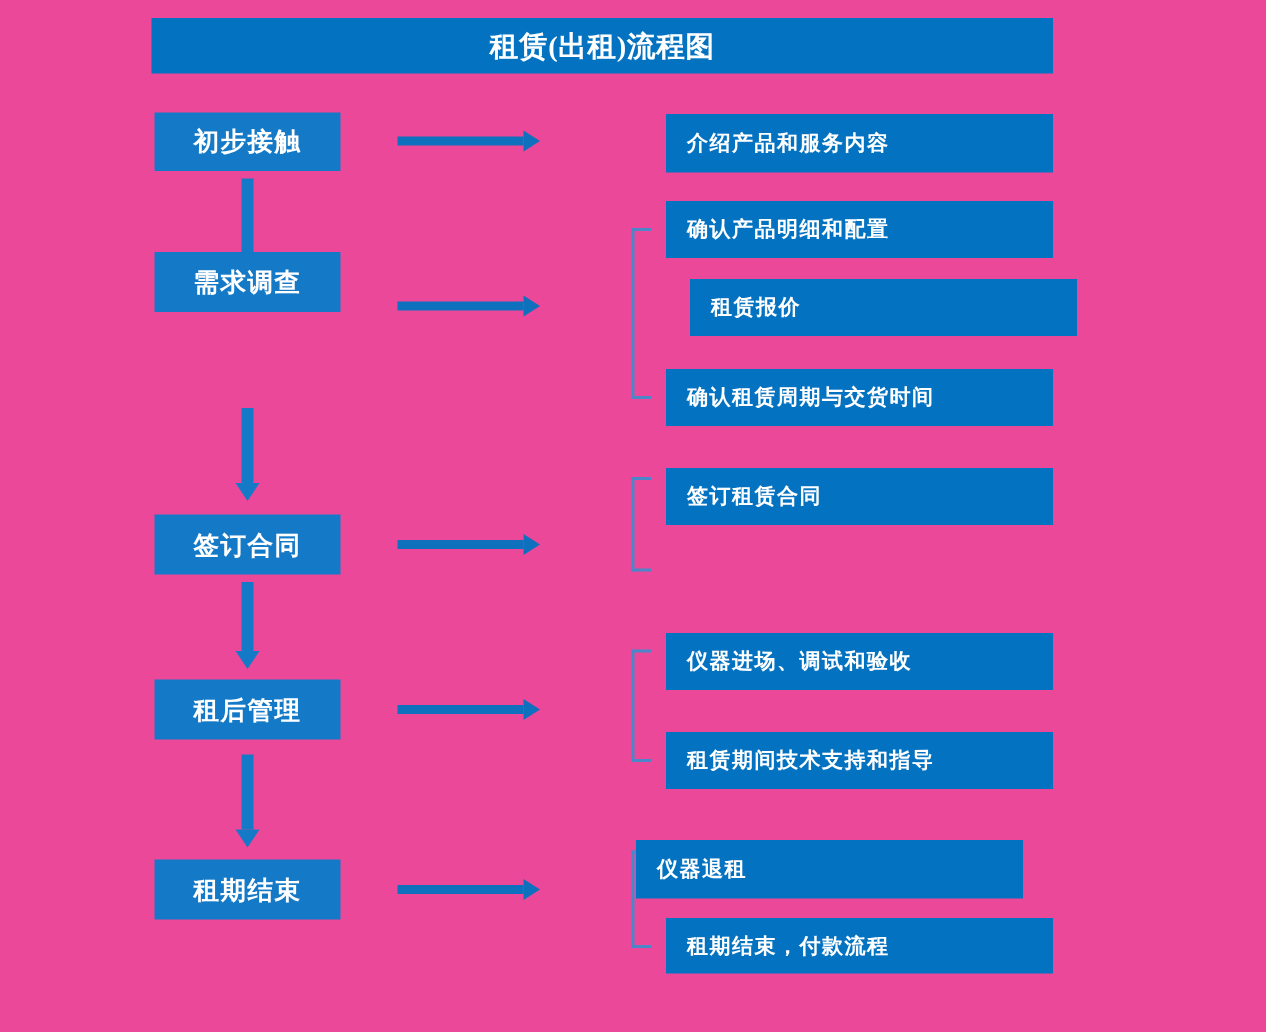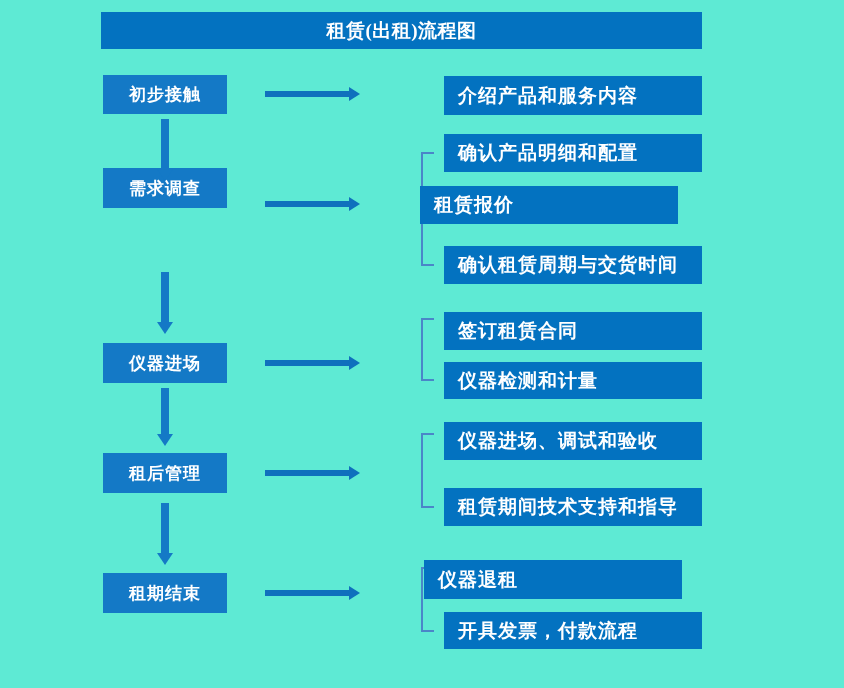--- a/index.html
+++ b/index.html
@@ -7,21 +7,21 @@
     padding: 0;
     background: #ffffff;
   }
   body {
     font-family: "Liberation Serif", "DejaVu Serif", serif;
   }
   #flowchart {
     position: relative;
     width: 844px;
     height: 688px;
-    background: #5eead4;
+    background: #ec4899;
     overflow: hidden;
   }
   .title-bar {
     position: absolute;
     left: 101px;
     top: 12px;
     width: 601px;
     height: 37px;
     background: #0372c0;
     color: #ffffff;
@@ -40,21 +40,21 @@
     font-weight: bold;
     display: flex;
     align-items: center;
     justify-content: center;
     letter-spacing: 1px;
   }
   .task-box {
     position: absolute;
     background: #0372c0;
     color: #ffffff;
-    font-size: 19px;
+    font-size: 14px;
     font-weight: bold;
     display: flex;
     align-items: center;
     padding-left: 14px;
     box-sizing: border-box;
     letter-spacing: 1px;
   }
   
   .h-arrow {
     position: absolute;
@@ -110,21 +110,21 @@
 <body>
 
 <div id="flowchart">
 
   <div class="title-bar">租赁(出租)流程图</div>
 
   <div class="stage-box" style="left:103px; top:75px; width:124px; height:39px;">初步接触</div>
 
   <div class="stage-box" style="left:103px; top:168px; width:124px; height:40px;">需求调查</div>
 
-  <div class="stage-box" style="left:103px; top:343px; width:124px; height:40px;">仪器进场</div>
+  <div class="stage-box" style="left:103px; top:343px; width:124px; height:40px;">签订合同</div>
 
   <div class="stage-box" style="left:103px; top:573px; width:124px; height:40px;">租期结束</div>
 
   <div class="stage-box" style="left:103px; top:453px; width:124px; height:40px;">租后管理</div>
 
   <div class="v-arrow" style="left:157px; top:119px; height:62px;">
     <div class="shaft" style="height:50px;"></div>
     <div class="head" style="top:50px;"></div>
   </div>
 
@@ -173,29 +173,28 @@
   <div class="bracket" style="left:421px; top:318px; width:13px; height:63px;"></div>
 
   <div class="bracket" style="left:421px; top:433px; width:13px; height:75px;"></div>
 
   <div class="bracket" style="left:421px; top:567px; width:13px; height:65px;"></div>
 
   <div class="task-box" style="left:444px; top:76px; width:258px; height:39px;">介绍产品和服务内容</div>
 
   <div class="task-box" style="left:444px; top:134px; width:258px; height:38px;">确认产品明细和配置</div>
 
-  <div class="task-box" style="left:420px; top:186px; width:258px; height:38px;">租赁报价</div>
+  <div class="task-box" style="left:460px; top:186px; width:258px; height:38px;">租赁报价</div>
 
   <div class="task-box" style="left:444px; top:246px; width:258px; height:38px;">确认租赁周期与交货时间</div>
 
   <div class="task-box" style="left:444px; top:312px; width:258px; height:38px;">签订租赁合同</div>
 
-  <div class="task-box" style="left:444px; top:362px; width:258px; height:37px;">仪器检测和计量</div>
 
   <div class="task-box" style="left:444px; top:422px; width:258px; height:38px;">仪器进场、调试和验收</div>
 
   <div class="task-box" style="left:444px; top:488px; width:258px; height:38px;">租赁期间技术支持和指导</div>
 
   <div class="task-box" style="left:424px; top:560px; width:258px; height:39px;">仪器退租</div>
 
-  <div class="task-box" style="left:444px; top:612px; width:258px; height:37px;">开具发票，付款流程</div>
+  <div class="task-box" style="left:444px; top:612px; width:258px; height:37px;">租期结束，付款流程</div>
 
 </div>
 
 </body></html>

